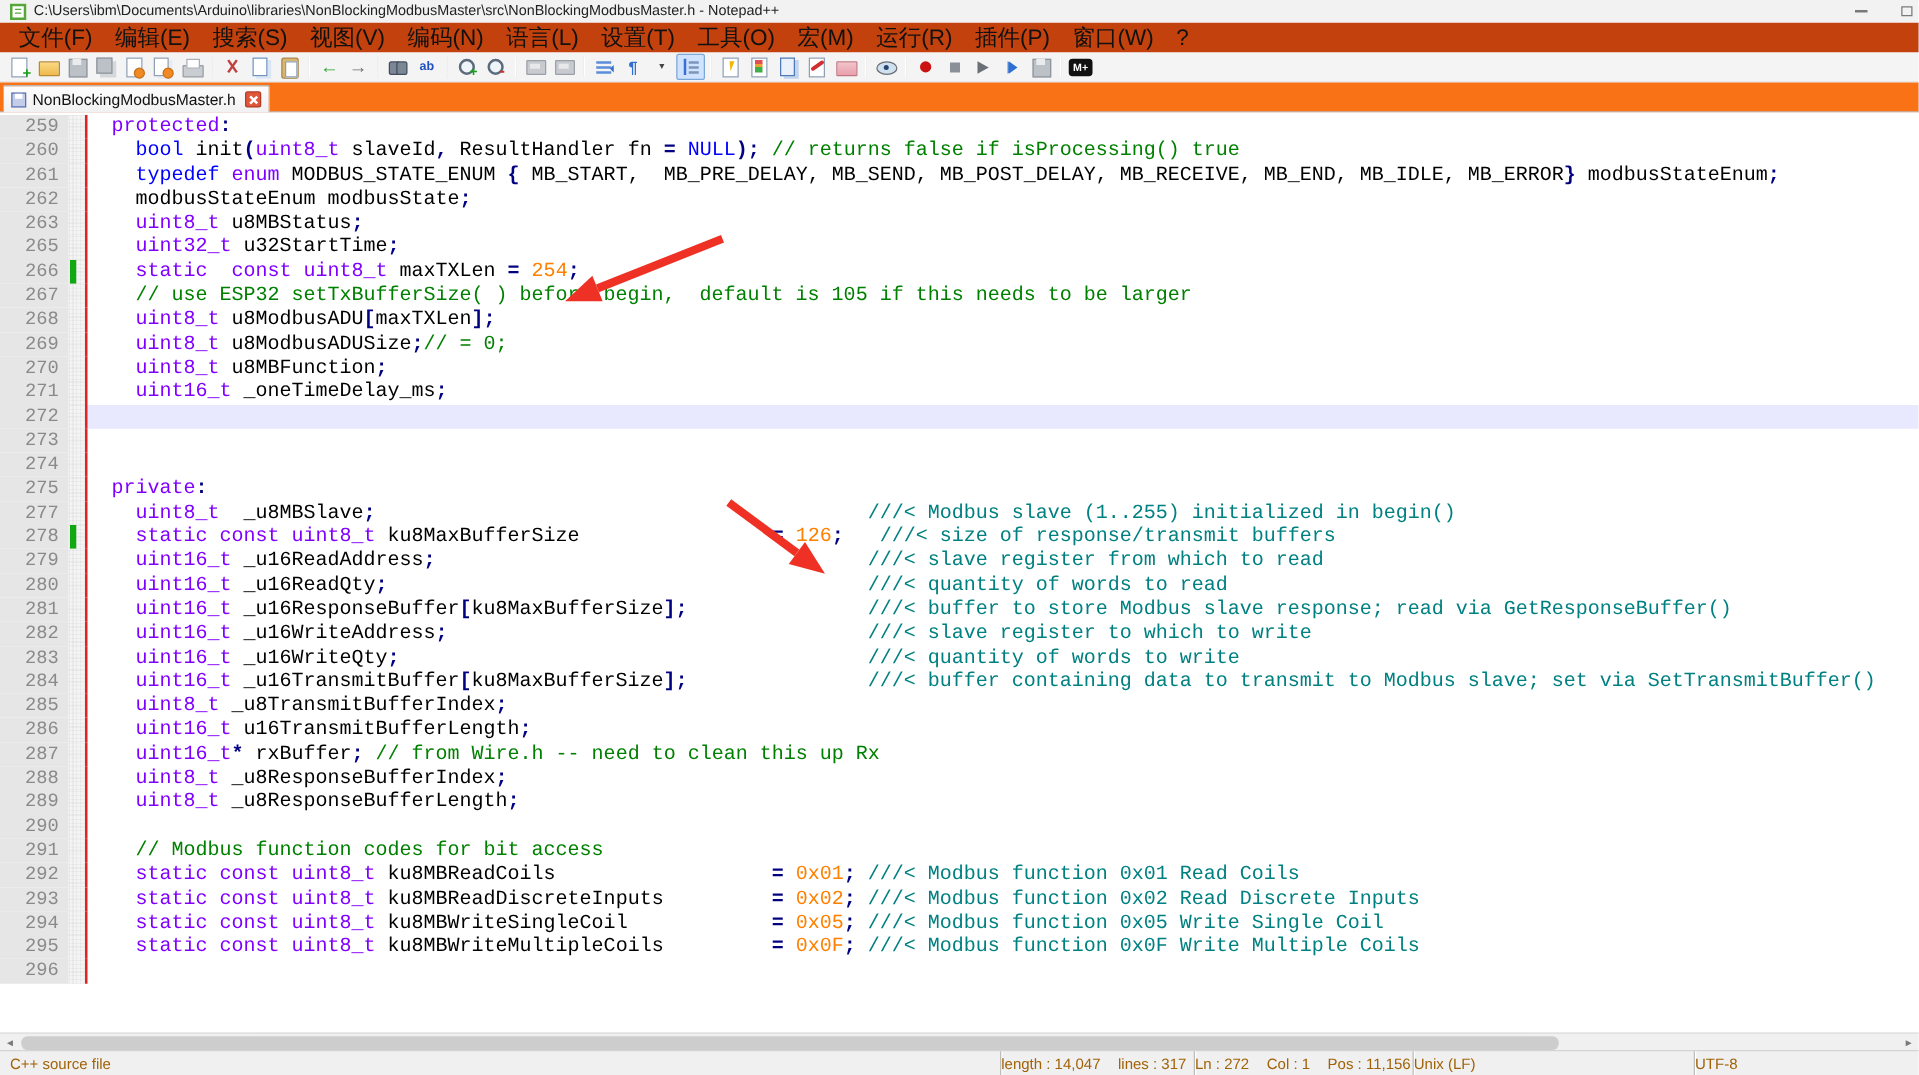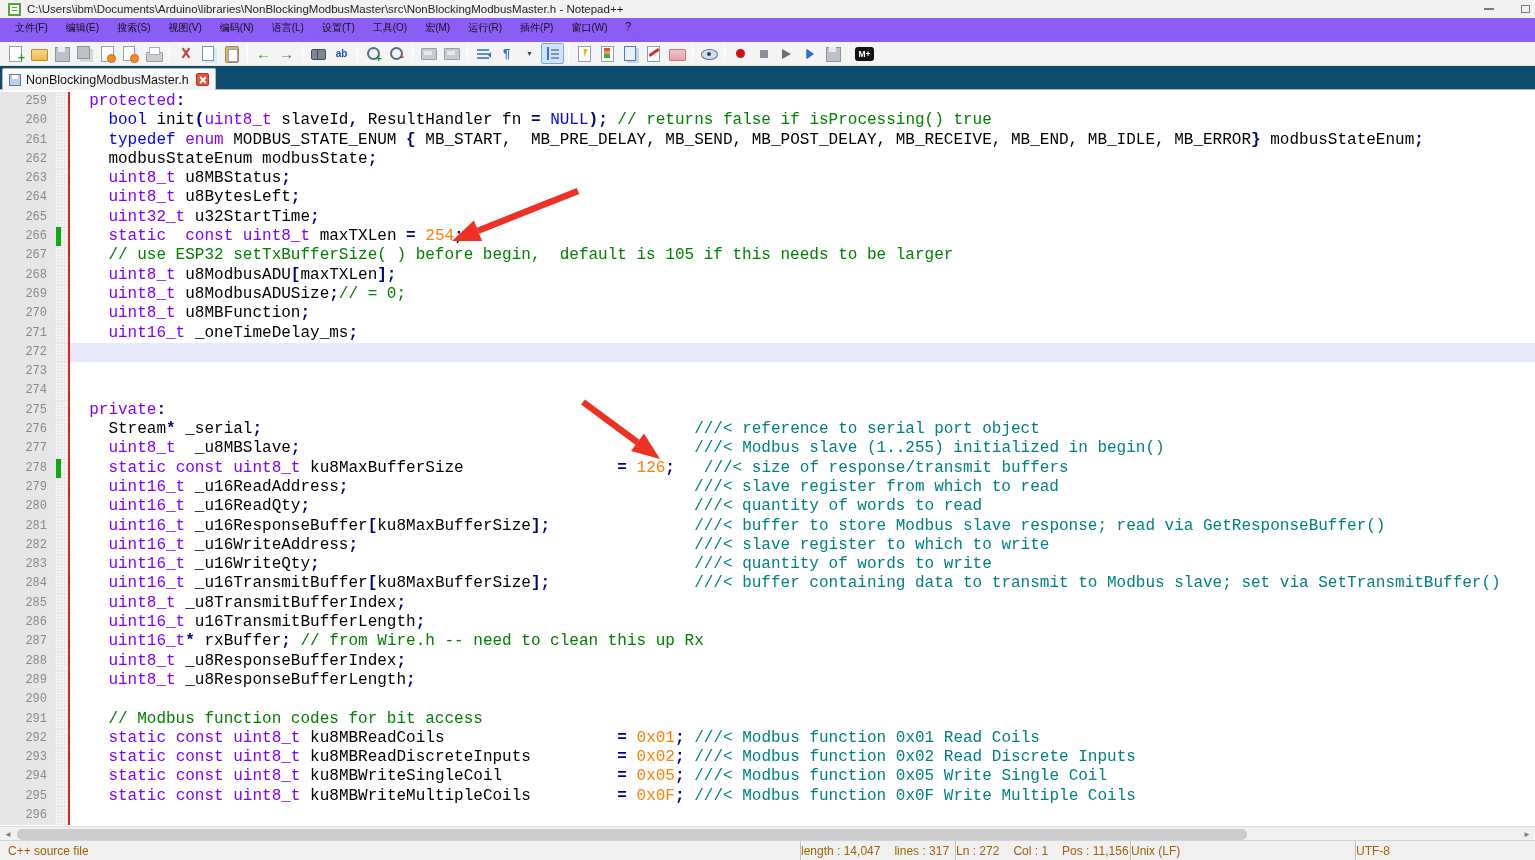--- a/index.html
+++ b/index.html
@@ -22,22 +22,22 @@
   .caption-btn{position:absolute;top:0;height:18px;width:28px;display:flex;
     align-items:center;justify-content:center}
   .cb-min{right:32px}
   .cb-min i{display:block;width:10px;height:2px;background:#7a7a7a}
   .cb-restore{right:-4px}
   .cb-restore i{display:block;width:9px;height:8px;border:1.5px solid #7a7a7a;position:relative;background:#f2f2f2}
   .cb-restore i::before{content:"";position:absolute;right:-4px;top:-4px;width:9px;height:8px;
     border:1.5px solid #7a7a7a;z-index:-1}
 
   
-  .menubar{height:24px;background:#8b5cf6;display:flex;
-    padding-left:6px;font-size:10px;color:#111;flex:0 0 auto}
+  .menubar{height:24px;background:#c2410c;display:flex;align-items:center;
+    padding-left:6px;font-size:18px;color:#111;flex:0 0 auto}
   .menu-item{padding:3px 9px;white-space:nowrap}
 
   
   .toolbar{height:24px;background:#f4f4f4;display:flex;align-items:center;
     padding-left:4px;flex:0 0 auto;border-bottom:1px solid #e3e3e3}
   .tbtn{width:23px;height:21px;display:flex;align-items:center;justify-content:center;
     border-radius:2px;position:relative;flex:0 0 auto}
   .tbtn.active{background:#cfe3ff;border:1px solid #7ba7d7}
   .tsep{width:1px;height:17px;background:#c6c6c6;border-right:1px solid #fff;
     margin:0 4px;flex:0 0 auto}
@@ -118,39 +118,39 @@
     border-top:5px solid transparent;border-bottom:5px solid transparent;
     box-shadow:none;margin-left:-4px}
   .i-macro-run-multiple::before{content:"";width:0;height:0;border-left:7px solid #5b8dd9;
     border-top:5px solid transparent;border-bottom:5px solid transparent;margin-right:-2px}
   .i-macro-save::after{background:#e9ebed}
   .i-markdown-plus{background:#111;border-radius:3px;width:19px;height:14px;
     color:#fff;font-weight:bold;font-size:8.5px}
   .i-markdown-plus::after{content:"M+"}
 
   
-  .tabbar{height:24px;background:#0c4a6e;display:flex;align-items:flex-end;
+  .tabbar{height:24px;background:#f97316;display:flex;align-items:flex-end;
     padding-left:2px;flex:0 0 auto;border-bottom:1px solid #b9b9b9;position:relative}
   .tab{height:22px;background:linear-gradient(#fdfdfd,#f1f1f1);border:1px solid #b9b9b9;
     border-bottom:none;display:flex;align-items:center;padding:0 6px;font-size:12.5px;
     color:#111;position:relative;top:1px;border-radius:2px 2px 0 0}
   .tab-save{width:12px;height:12px;background:#c3cdea;border:1px solid #5f74b0;margin-right:5px;position:relative}
   .tab-save::after{content:"";position:absolute;left:2px;top:0;width:6px;height:4px;background:#fff}
   .tab-close{width:13px;height:13px;background:#e0563a;border:1px solid #b13c24;border-radius:2px;
     margin-left:7px;position:relative}
   .tab-close::before,.tab-close::after{content:"";position:absolute;left:5.5px;top:2px;width:1.6px;height:8px;background:#fff}
   .tab-close::before{transform:rotate(45deg)}
   .tab-close::after{transform:rotate(-45deg)}
 
   
   .editor{flex:0 0 736px;height:736px;background:#fff;overflow:hidden;position:relative;
     font-family:"Liberation Mono","DejaVu Sans Mono",monospace;font-size:16px;padding-top:2px}
   .ed-row{display:flex;height:19.3px;line-height:19.3px;white-space:pre}
   .gut{width:55px;flex:0 0 55px;text-align:right;padding-right:8px;background:#e6e6e6;
-    color:#8a8a8a;font-size:12px}
+    color:#8a8a8a;font-size:15px}
   .mar{width:13px;flex:0 0 13px;background-color:#f4f4f4;position:relative;
     background-image:repeating-linear-gradient(0deg,rgba(0,0,0,.035) 0 1px,transparent 1px 3px),
       repeating-linear-gradient(90deg,rgba(0,0,0,.035) 0 1px,transparent 1px 3px)}
   .mar .chg{position:absolute;left:1px;top:0;width:5px;height:100%;background:var(--c-marker)}
   .code{flex:1;border-left:2px solid var(--c-marginline);color:#000;overflow:hidden}
   .ed-row.current .code{background:var(--c-curline)}
   .seg-d{color:#000}
   .seg-k{color:var(--c-keyword)}
   .seg-kb{color:var(--c-keyword);font-weight:normal}
   .seg-t{color:var(--c-type)}
@@ -336,33 +336,31 @@
       <span class="tab-close"></span>
     </div>
   </div>
 
   <div class="editor" id="editor">
       <div class="ed-row"><div class="gut">259</div><div class="mar"></div><div class="code"><span class="seg-t">  protected</span><span class="seg-o">:</span></div></div>
       <div class="ed-row"><div class="gut">260</div><div class="mar"></div><div class="code"><span class="seg-d">    </span><span class="seg-k">bool</span><span class="seg-d"> init</span><span class="seg-o">(</span><span class="seg-t">uint8_t</span><span class="seg-d"> slaveId</span><span class="seg-o">,</span><span class="seg-d"> ResultHandler fn </span><span class="seg-o">=</span><span class="seg-d"> </span><span class="seg-kb">NULL</span><span class="seg-o">);</span><span class="seg-d"> </span><span class="seg-c">// returns false if isProcessing() true</span></div></div>
       <div class="ed-row"><div class="gut">261</div><div class="mar"></div><div class="code"><span class="seg-d">    </span><span class="seg-kb">typedef</span><span class="seg-d"> </span><span class="seg-t">enum</span><span class="seg-d"> MODBUS_STATE_ENUM </span><span class="seg-o">{</span><span class="seg-d"> MB_START,  MB_PRE_DELAY, MB_SEND, MB_POST_DELAY, MB_RECEIVE, MB_END, MB_IDLE, MB_ERROR</span><span class="seg-o">}</span><span class="seg-d"> modbusStateEnum</span><span class="seg-o">;</span></div></div>
       <div class="ed-row"><div class="gut">262</div><div class="mar"></div><div class="code"><span class="seg-d">    modbusStateEnum modbusState</span><span class="seg-o">;</span></div></div>
       <div class="ed-row"><div class="gut">263</div><div class="mar"></div><div class="code"><span class="seg-d">    </span><span class="seg-t">uint8_t</span><span class="seg-d"> u8MBStatus</span><span class="seg-o">;</span></div></div>
-      <div class="ed-row"><div class="gut">264</div><div class="mar"></div><div class="code"><span class="seg-d">    </span><span class="seg-t">uint8_t</span><span class="seg-d"> u8BytesLeft</span><span class="seg-o">;</span></div></div>
       <div class="ed-row"><div class="gut">265</div><div class="mar"></div><div class="code"><span class="seg-d">    </span><span class="seg-t">uint32_t</span><span class="seg-d"> u32StartTime</span><span class="seg-o">;</span></div></div>
       <div class="ed-row"><div class="gut">266</div><div class="mar"><div class="chg"></div></div><div class="code"><span class="seg-d">    </span><span class="seg-t">static</span><span class="seg-d">  </span><span class="seg-t">const</span><span class="seg-d"> </span><span class="seg-t">uint8_t</span><span class="seg-d"> maxTXLen </span><span class="seg-o">=</span><span class="seg-d"> </span><span class="seg-n">254</span><span class="seg-o">;</span></div></div>
       <div class="ed-row"><div class="gut">267</div><div class="mar"></div><div class="code"><span class="seg-d">    </span><span class="seg-c">// use ESP32 setTxBufferSize( ) before begin,  default is 105 if this needs to be larger</span></div></div>
       <div class="ed-row"><div class="gut">268</div><div class="mar"></div><div class="code"><span class="seg-d">    </span><span class="seg-t">uint8_t</span><span class="seg-d"> u8ModbusADU</span><span class="seg-o">[</span><span class="seg-d">maxTXLen</span><span class="seg-o">];</span></div></div>
       <div class="ed-row"><div class="gut">269</div><div class="mar"></div><div class="code"><span class="seg-d">    </span><span class="seg-t">uint8_t</span><span class="seg-d"> u8ModbusADUSize</span><span class="seg-o">;</span><span class="seg-c">// = 0;</span></div></div>
       <div class="ed-row"><div class="gut">270</div><div class="mar"></div><div class="code"><span class="seg-d">    </span><span class="seg-t">uint8_t</span><span class="seg-d"> u8MBFunction</span><span class="seg-o">;</span></div></div>
       <div class="ed-row"><div class="gut">271</div><div class="mar"></div><div class="code"><span class="seg-d">    </span><span class="seg-t">uint16_t</span><span class="seg-d"> _oneTimeDelay_ms</span><span class="seg-o">;</span></div></div>
       <div class="ed-row current"><div class="gut">272</div><div class="mar"></div><div class="code"></div></div>
       <div class="ed-row"><div class="gut">273</div><div class="mar"></div><div class="code"></div></div>
       <div class="ed-row"><div class="gut">274</div><div class="mar"></div><div class="code"></div></div>
       <div class="ed-row"><div class="gut">275</div><div class="mar"></div><div class="code"><span class="seg-t">  private</span><span class="seg-o">:</span></div></div>
-      <div class="ed-row"><div class="gut">276</div><div class="mar"></div><div class="code"><span class="seg-d">    Stream</span><span class="seg-o">*</span><span class="seg-d"> _serial</span><span class="seg-o">;</span><span class="seg-d">                                             </span><span class="seg-dc">///&lt; reference to serial port object</span></div></div>
       <div class="ed-row"><div class="gut">277</div><div class="mar"></div><div class="code"><span class="seg-d">    </span><span class="seg-t">uint8_t</span><span class="seg-d">  _u8MBSlave</span><span class="seg-o">;</span><span class="seg-d">                                         </span><span class="seg-dc">///&lt; Modbus slave (1..255) initialized in begin()</span></div></div>
       <div class="ed-row"><div class="gut">278</div><div class="mar"><div class="chg"></div></div><div class="code"><span class="seg-d">    </span><span class="seg-t">static</span><span class="seg-d"> </span><span class="seg-t">const</span><span class="seg-d"> </span><span class="seg-t">uint8_t</span><span class="seg-d"> ku8MaxBufferSize</span><span class="seg-d">                </span><span class="seg-o">=</span><span class="seg-d"> </span><span class="seg-n">126</span><span class="seg-o">;</span><span class="seg-d">   </span><span class="seg-dc">///&lt; size of response/transmit buffers</span></div></div>
       <div class="ed-row"><div class="gut">279</div><div class="mar"></div><div class="code"><span class="seg-d">    </span><span class="seg-t">uint16_t</span><span class="seg-d"> _u16ReadAddress</span><span class="seg-o">;</span><span class="seg-d">                                    </span><span class="seg-dc">///&lt; slave register from which to read</span></div></div>
       <div class="ed-row"><div class="gut">280</div><div class="mar"></div><div class="code"><span class="seg-d">    </span><span class="seg-t">uint16_t</span><span class="seg-d"> _u16ReadQty</span><span class="seg-o">;</span><span class="seg-d">                                        </span><span class="seg-dc">///&lt; quantity of words to read</span></div></div>
       <div class="ed-row"><div class="gut">281</div><div class="mar"></div><div class="code"><span class="seg-d">    </span><span class="seg-t">uint16_t</span><span class="seg-d"> _u16ResponseBuffer</span><span class="seg-o">[</span><span class="seg-d">ku8MaxBufferSize</span><span class="seg-o">];</span><span class="seg-d">               </span><span class="seg-dc">///&lt; buffer to store Modbus slave response; read via GetResponseBuffer()</span></div></div>
       <div class="ed-row"><div class="gut">282</div><div class="mar"></div><div class="code"><span class="seg-d">    </span><span class="seg-t">uint16_t</span><span class="seg-d"> _u16WriteAddress</span><span class="seg-o">;</span><span class="seg-d">                                   </span><span class="seg-dc">///&lt; slave register to which to write</span></div></div>
       <div class="ed-row"><div class="gut">283</div><div class="mar"></div><div class="code"><span class="seg-d">    </span><span class="seg-t">uint16_t</span><span class="seg-d"> _u16WriteQty</span><span class="seg-o">;</span><span class="seg-d">                                       </span><span class="seg-dc">///&lt; quantity of words to write</span></div></div>
       <div class="ed-row"><div class="gut">284</div><div class="mar"></div><div class="code"><span class="seg-d">    </span><span class="seg-t">uint16_t</span><span class="seg-d"> _u16TransmitBuffer</span><span class="seg-o">[</span><span class="seg-d">ku8MaxBufferSize</span><span class="seg-o">];</span><span class="seg-d">               </span><span class="seg-dc">///&lt; buffer containing data to transmit to Modbus slave; set via SetTransmitBuffer()</span></div></div>
       <div class="ed-row"><div class="gut">285</div><div class="mar"></div><div class="code"><span class="seg-d">    </span><span class="seg-t">uint8_t</span><span class="seg-d"> _u8TransmitBufferIndex</span><span class="seg-o">;</span></div></div>
       <div class="ed-row"><div class="gut">286</div><div class="mar"></div><div class="code"><span class="seg-d">    </span><span class="seg-t">uint16_t</span><span class="seg-d"> u16TransmitBufferLength</span><span class="seg-o">;</span></div></div>

